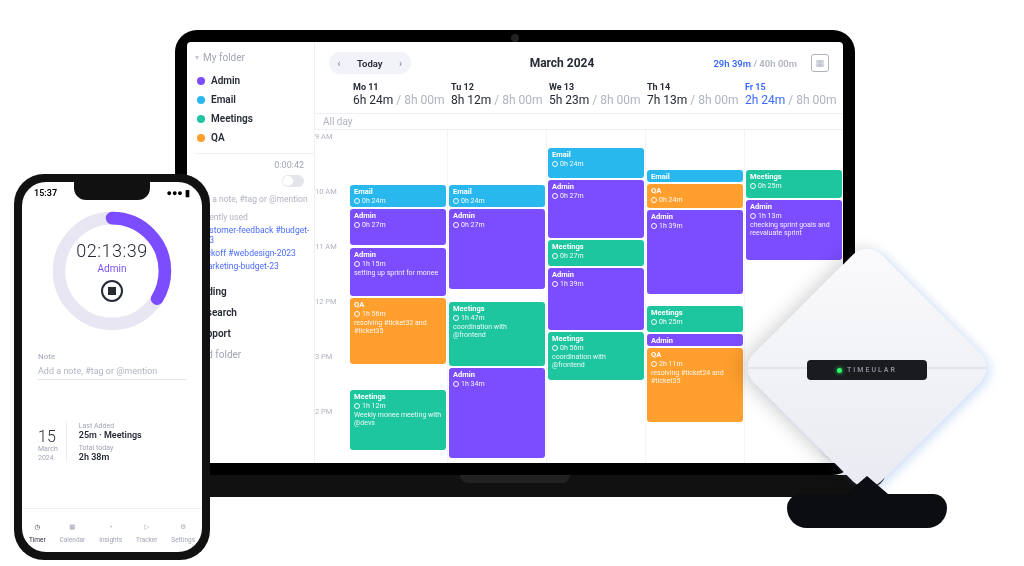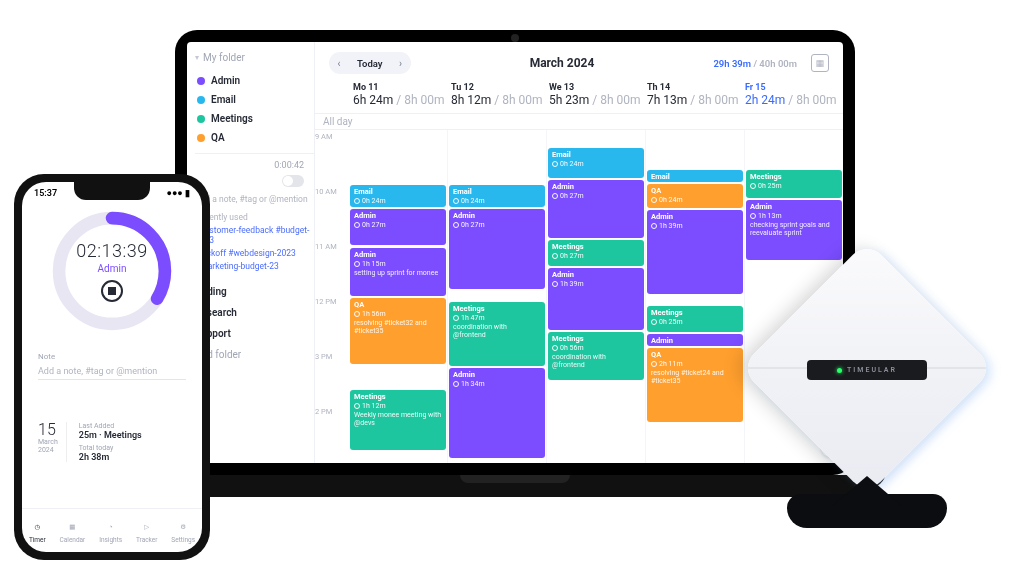--- a/index.html
+++ b/index.html
@@ -87,21 +87,21 @@
   .ring-bg { fill:none; stroke:#e9e6f4; stroke-width:10; }
   .ring-fg { fill:none; stroke:#7b4dff; stroke-width:10; stroke-linecap:round; }
   .ring-center { position:absolute; inset:0; display:flex; flex-direction:column; align-items:center; justify-content:center; }
   .timer-text { font-size: 18px; font-weight: 300; letter-spacing: .5px; color:#262a35; }
   .timer-label { font-size: 10px; color:#7b4dff; margin-top: 2px; }
   .stop-btn { margin-top: 6px; width: 22px; height: 22px; border: 2px solid #262a35; border-radius: 50%; display:flex; align-items:center; justify-content:center; cursor:pointer; }
   .stop-sq { width: 8px; height: 8px; background:#262a35; }
   .phone-note { width: 100%; margin-top: 18px; }
   .phone-note-label { font-size: 8px; color:#a1a6b4; }
   .phone-note-input { font-size: 9px; color:#b0b4c0; border-bottom: 1px solid #e3e5eb; padding: 3px 0; margin-top: 2px; }
-  .phone-footer-info { display:flex; gap:8px; width:100%; margin-top: 42px; align-items:flex-start; }
+  .phone-footer-info { display:flex; gap:8px; width:100%; margin-top: 42px; align-items:flex-end; }
   .date-block { font-size: 16px; font-weight: 300; color:#262a35; line-height:1; }
   .date-sub { font-size: 7px; color:#a1a6b4; line-height:1.2; }
   .info-col { flex:1; border-left:1px solid #eee; padding-left:12px; }
   .info-label { font-size:7px; color:#a1a6b4; }
   .info-val { font-size:9px; font-weight:600; color:#262a35; }
   .tabbar { position:absolute; bottom:0; left:0; right:0; height:44px; border-top:1px solid #eef0f5; display:flex; justify-content:space-around; align-items:center; padding-top:2px; }
   .tab { display:flex; flex-direction:column; align-items:center; gap:1px; font-size:6.5px; color:#a1a6b4; cursor:pointer; }
   .tab.active { color:#262a35; }
   .tab-ic { width:16px; height:16px; display:flex; align-items:center; justify-content:center; }
 

